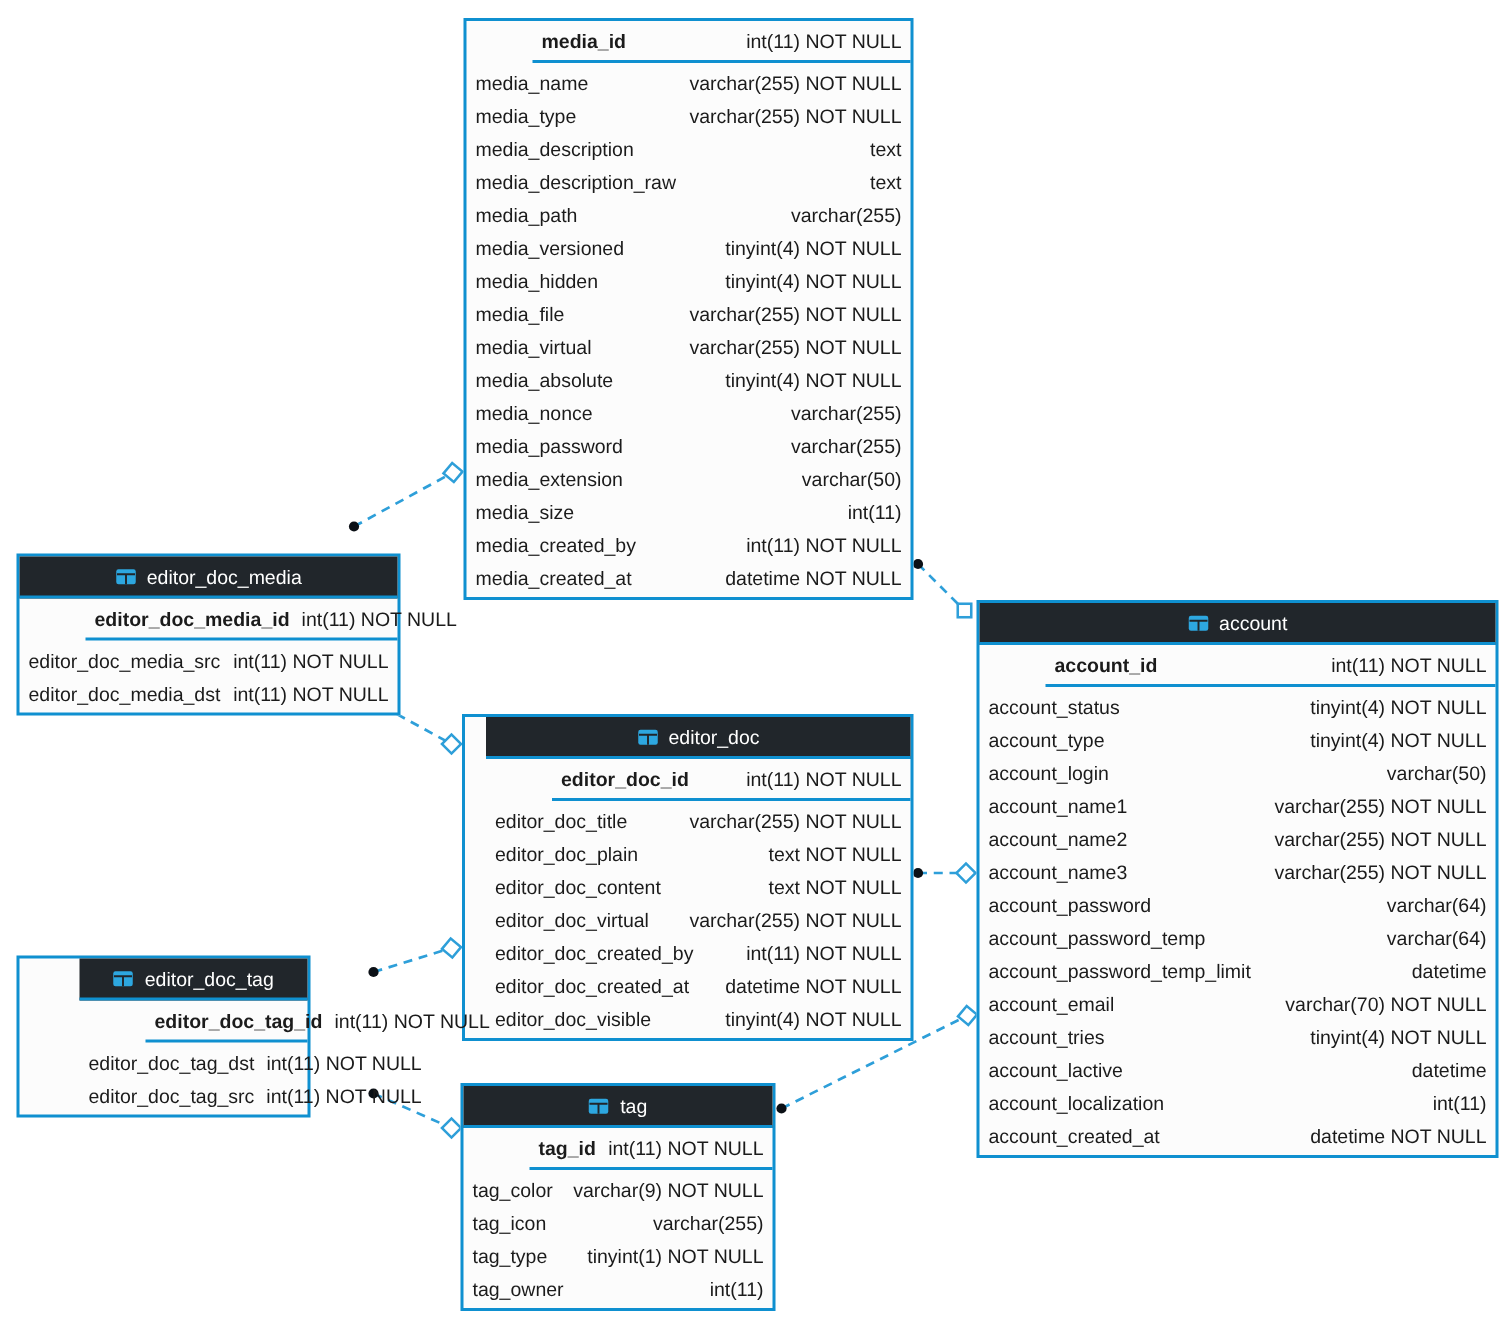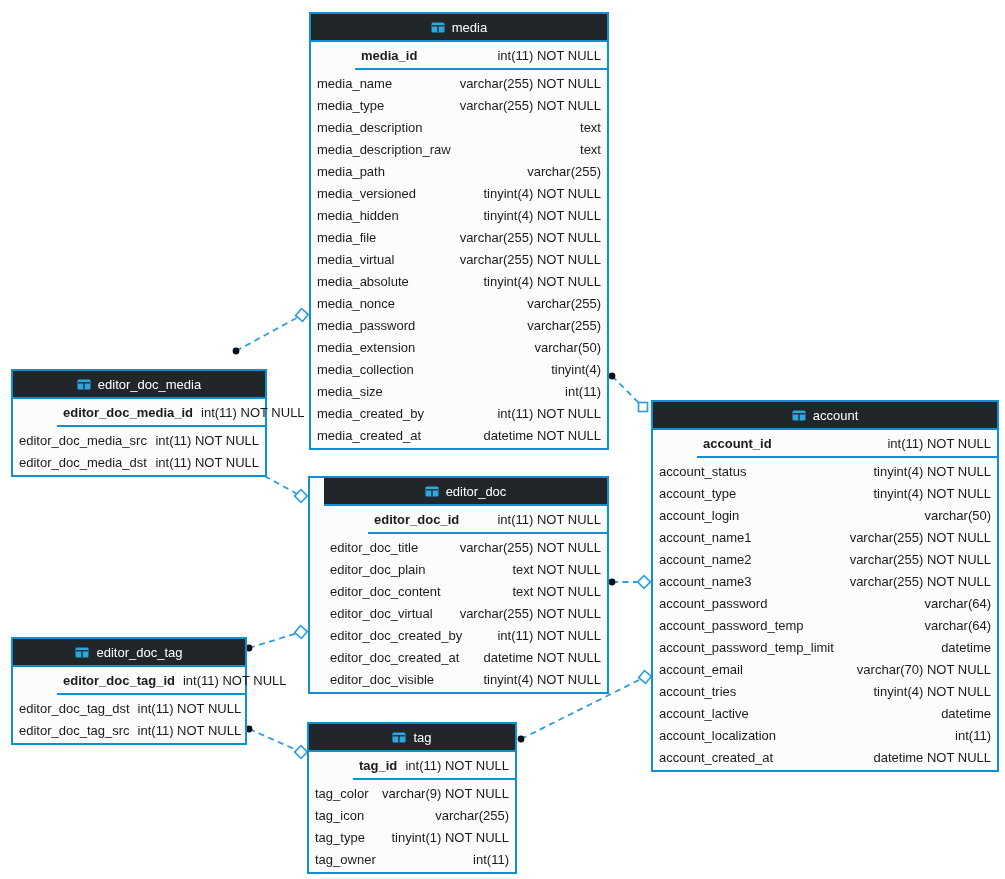--- a/index.html
+++ b/index.html
@@ -68,28 +68,20 @@
       <rect class="conn-diamond" x="296.5" y="747.5" width="9" height="9" transform="rotate(45 301 752)"></rect>
     </g>
     <g>
       <line class="conn-line" x1="521" y1="739" x2="645" y2="677"></line>
       <circle class="conn-dot" cx="521" cy="739" r="3.4"></circle>
       <rect class="conn-diamond" x="640.5" y="672.5" width="9" height="9" transform="rotate(40 645 677)"></rect>
     </g>
   </svg>
 
   <div class="db-table" style="left:309px; top:12px; width:300px;">
-    <div class="thead">
-      <svg class="ticon" viewBox="0 0 14 11" width="14" height="11">
-        <rect x="0.5" y="0.5" width="13" height="10" rx="1.5" fill="#2da7e0"></rect>
-        <line x1="1" y1="3.8" x2="13" y2="3.8" stroke="#21262b" stroke-width="1.3"></line>
-        <line x1="7" y1="3.8" x2="7" y2="10.5" stroke="#21262b" stroke-width="1.3"></line>
-      </svg>
-      <span class="ttitle">media</span>
-    </div>
     <div class="trow pk">
       <span class="cname">media_id</span>
       <span class="ctype">int(11) NOT NULL</span>
     </div>
     <div class="tbody">
         <div class="trow">
           <span class="cname">media_name</span>
           <span class="ctype">varchar(255) NOT NULL</span>
         </div>
         <div class="trow">
@@ -134,24 +126,20 @@
         </div>
         <div class="trow">
           <span class="cname">media_password</span>
           <span class="ctype">varchar(255)</span>
         </div>
         <div class="trow">
           <span class="cname">media_extension</span>
           <span class="ctype">varchar(50)</span>
         </div>
         <div class="trow">
-          <span class="cname">media_collection</span>
-          <span class="ctype">tinyint(4)</span>
-        </div>
-        <div class="trow">
           <span class="cname">media_size</span>
           <span class="ctype">int(11)</span>
         </div>
         <div class="trow">
           <span class="cname">media_created_by</span>
           <span class="ctype">int(11) NOT NULL</span>
         </div>
         <div class="trow">
           <span class="cname">media_created_at</span>
           <span class="ctype">datetime NOT NULL</span>
@@ -222,21 +210,21 @@
           <span class="cname">editor_doc_created_at</span>
           <span class="ctype">datetime NOT NULL</span>
         </div>
         <div class="trow">
           <span class="cname">editor_doc_visible</span>
           <span class="ctype">tinyint(4) NOT NULL</span>
         </div>
       </div>
   </div>
 
-  <div class="db-table" style="left:11px; top:637px; width:236px;">
+  <div class="db-table" style="left:11px; top:637px; width:196px;padding-left:40px;">
     <div class="thead">
       <svg class="ticon" viewBox="0 0 14 11" width="14" height="11">
         <rect x="0.5" y="0.5" width="13" height="10" rx="1.5" fill="#2da7e0"></rect>
         <line x1="1" y1="3.8" x2="13" y2="3.8" stroke="#21262b" stroke-width="1.3"></line>
         <line x1="7" y1="3.8" x2="7" y2="10.5" stroke="#21262b" stroke-width="1.3"></line>
       </svg>
       <span class="ttitle">editor_doc_tag</span>
     </div>
     <div class="trow pk">
       <span class="cname">editor_doc_tag_id</span>

